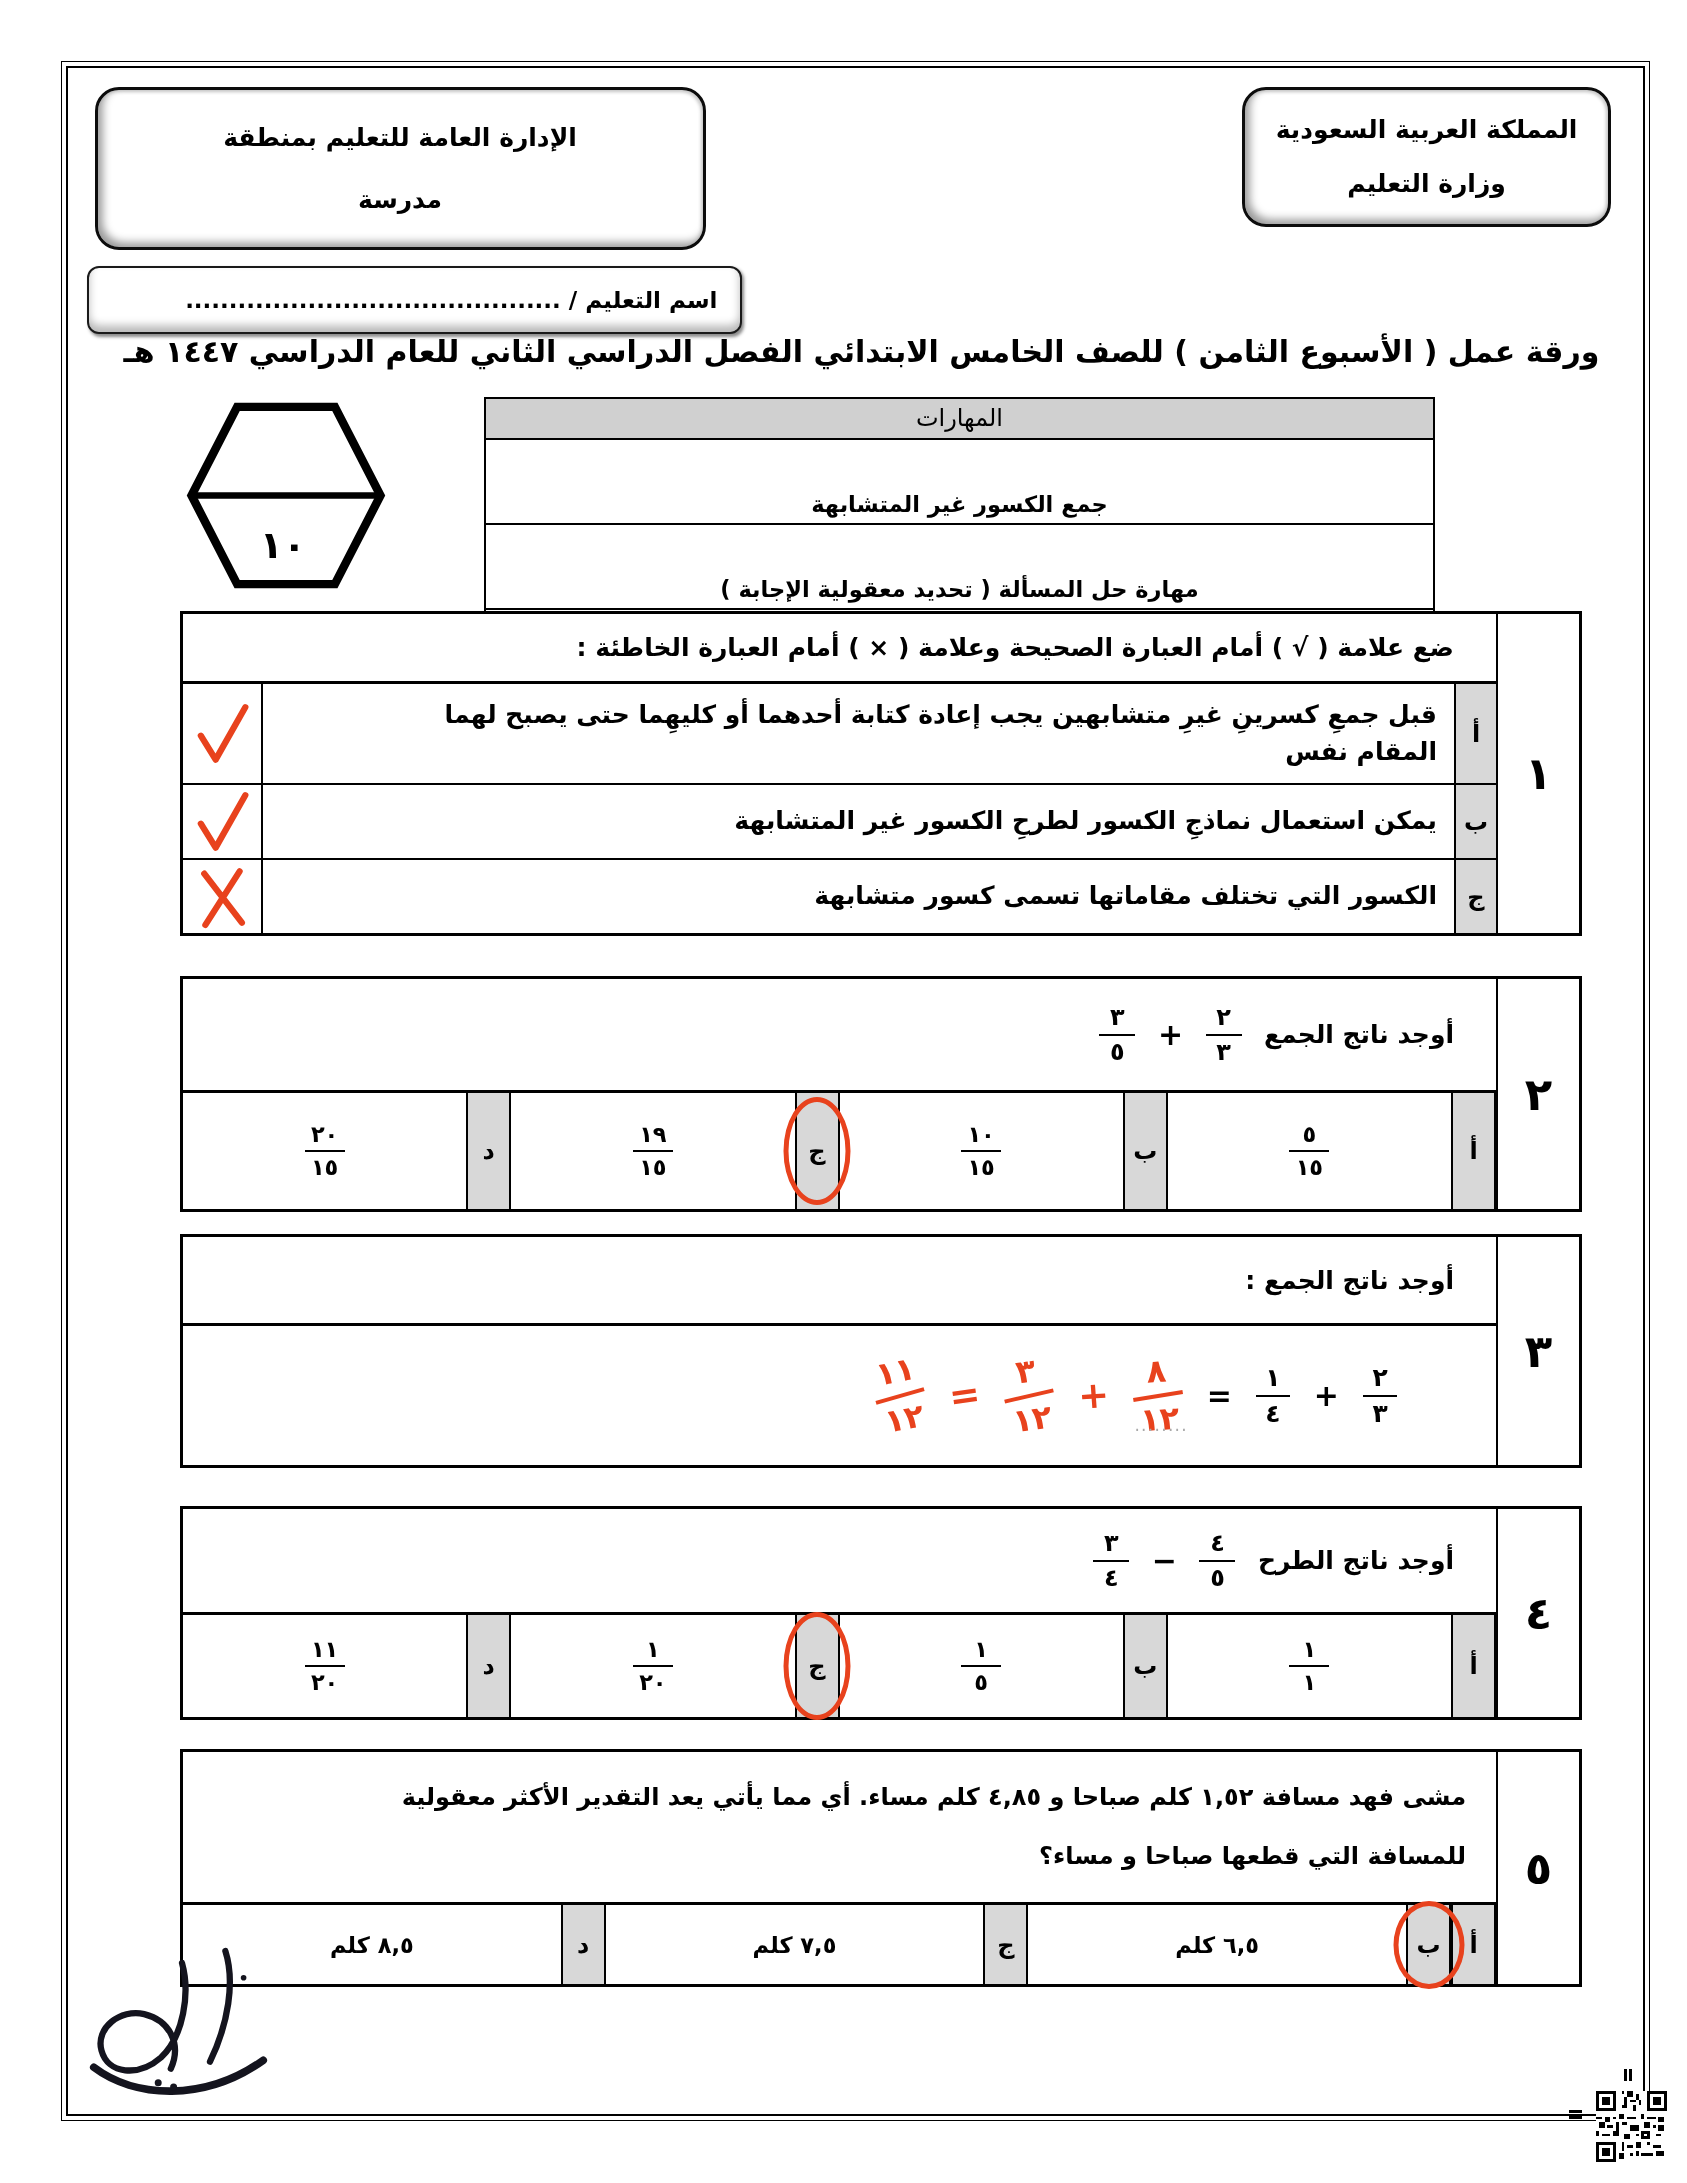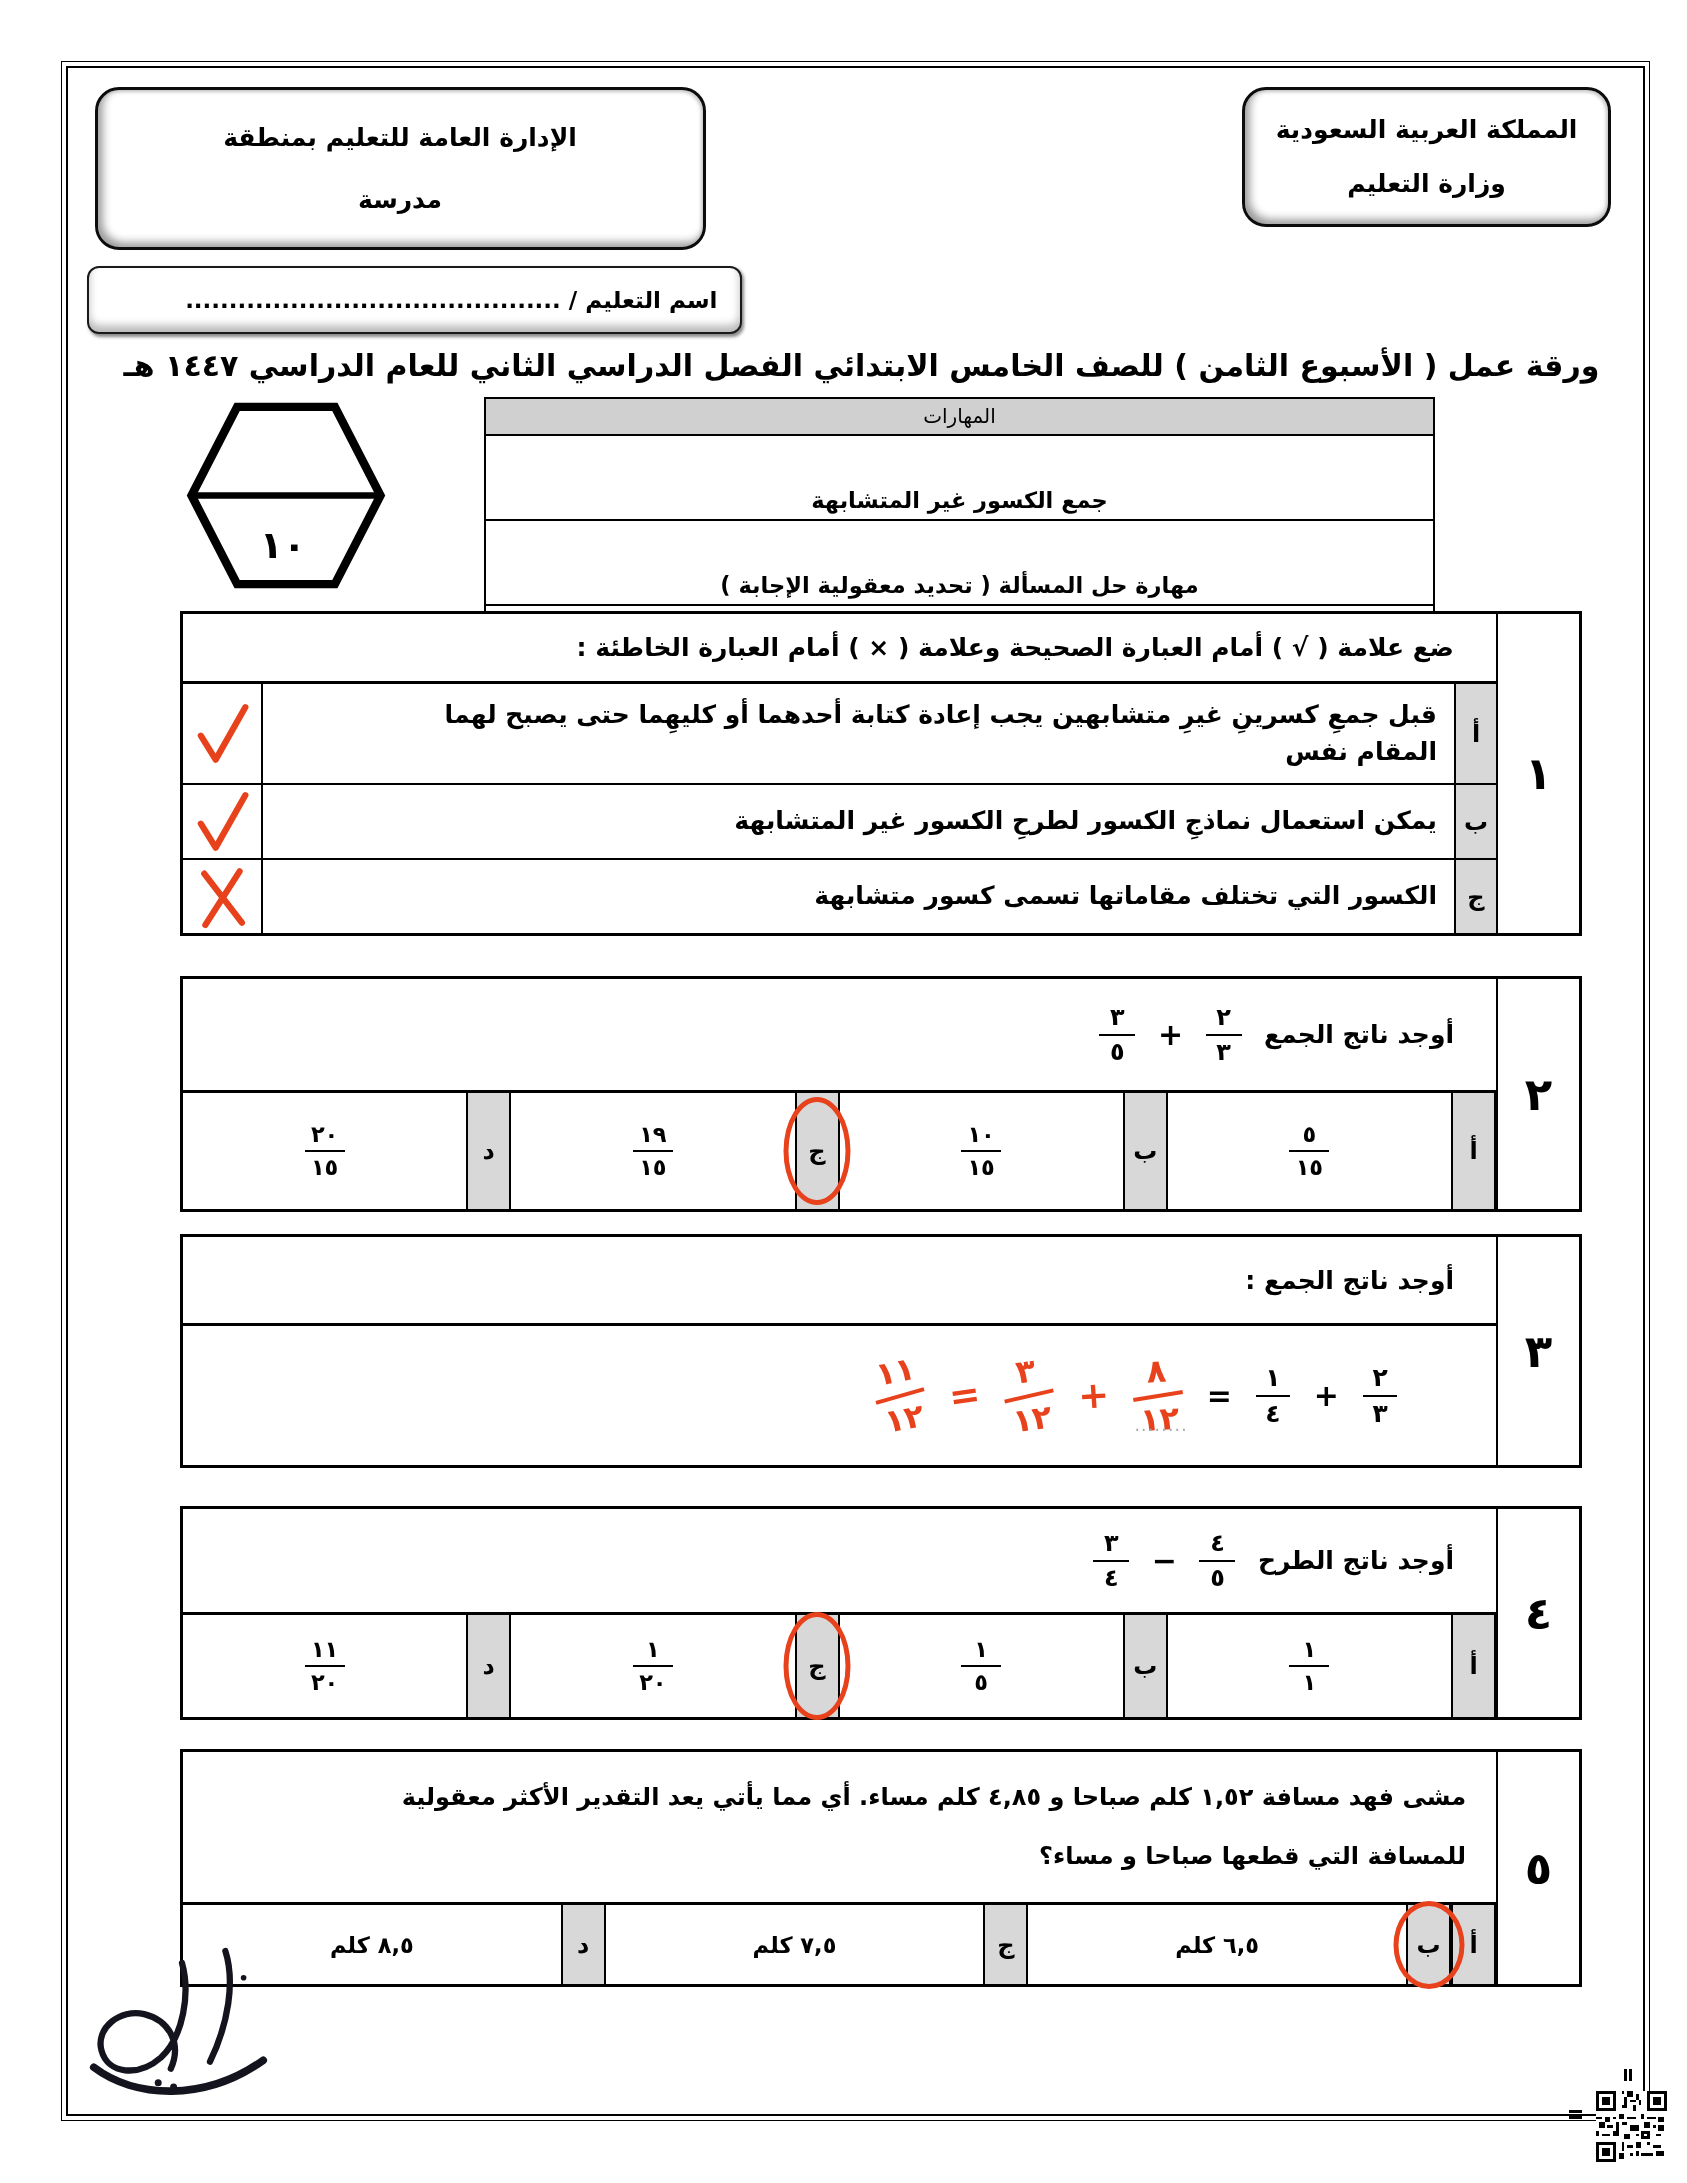--- a/index.html
+++ b/index.html
@@ -24,28 +24,28 @@
   #box-left{left:26.5px;top:18.5px;width:605px;height:157px;}
   #name-box{
     position:absolute;left:18.5px;top:198px;width:629px;height:64px;
     border:2px solid #1a1a1a;border-radius:12px;background:#fff;
     box-shadow:inset 0 -6.6px 8px #b9b9b9, 2px 2.6px 3.3px #8b8b8b;
     display:flex;align-items:center;padding-right:22.5px;font-size:23px;font-weight:bold;
   }
   
   .title{
     position:absolute;top:266px;left:12px;right:0;text-align:center;
-    font-size:30px;font-weight:bold;white-space:nowrap;margin-top:14px;
+    font-size:30px;font-weight:bold;white-space:nowrap;
   }
   
   .skills{
     position:absolute;right:208px;top:329px;width:947px;
     border:2px solid #000;text-align:center;background:#fff;
   }
-  .skills .sh{background:#d0d0d0;font-size:20px;padding:5.3px 0;border-bottom:2px solid #000;}
+  .skills .sh{background:#d0d0d0;font-size:24px;padding:5.3px 0;border-bottom:2px solid #000;}
   .skills .sr{font-size:22.5px;font-weight:bold;padding:6px 0;border-bottom:2px solid #000;margin-top:45px;}
   .skills .sr:last-child{border-bottom:none;text-decoration:underline;}
   
   .hex{position:absolute;left:117px;top:331px;width:202px;height:193px;}
   
   .q{
     position:absolute;left:112px;width:1396px;border:3.3px solid #000;
     display:flex;background:#fff;
   }
   #q1{top:543px;height:319px;}

